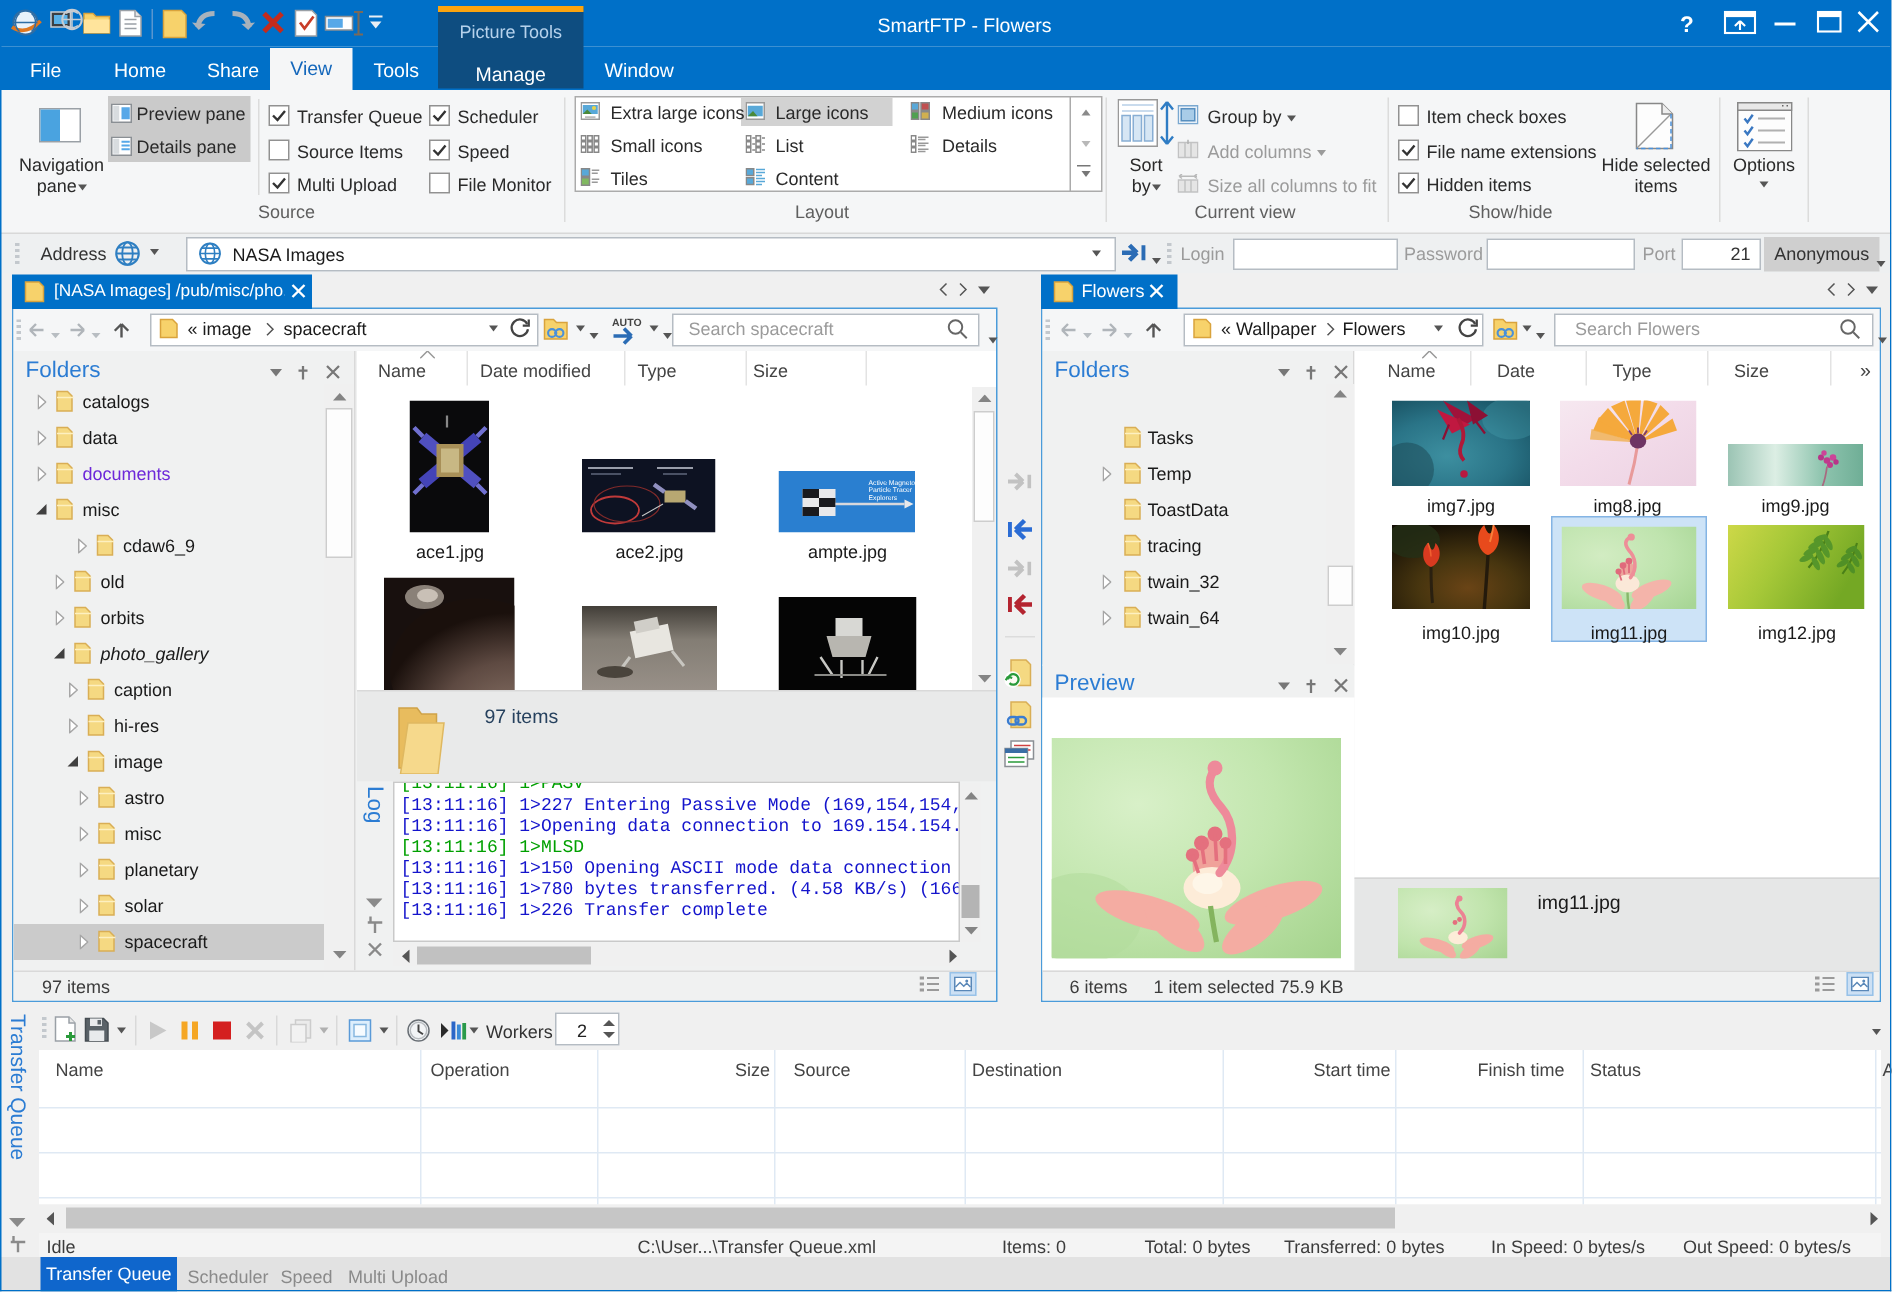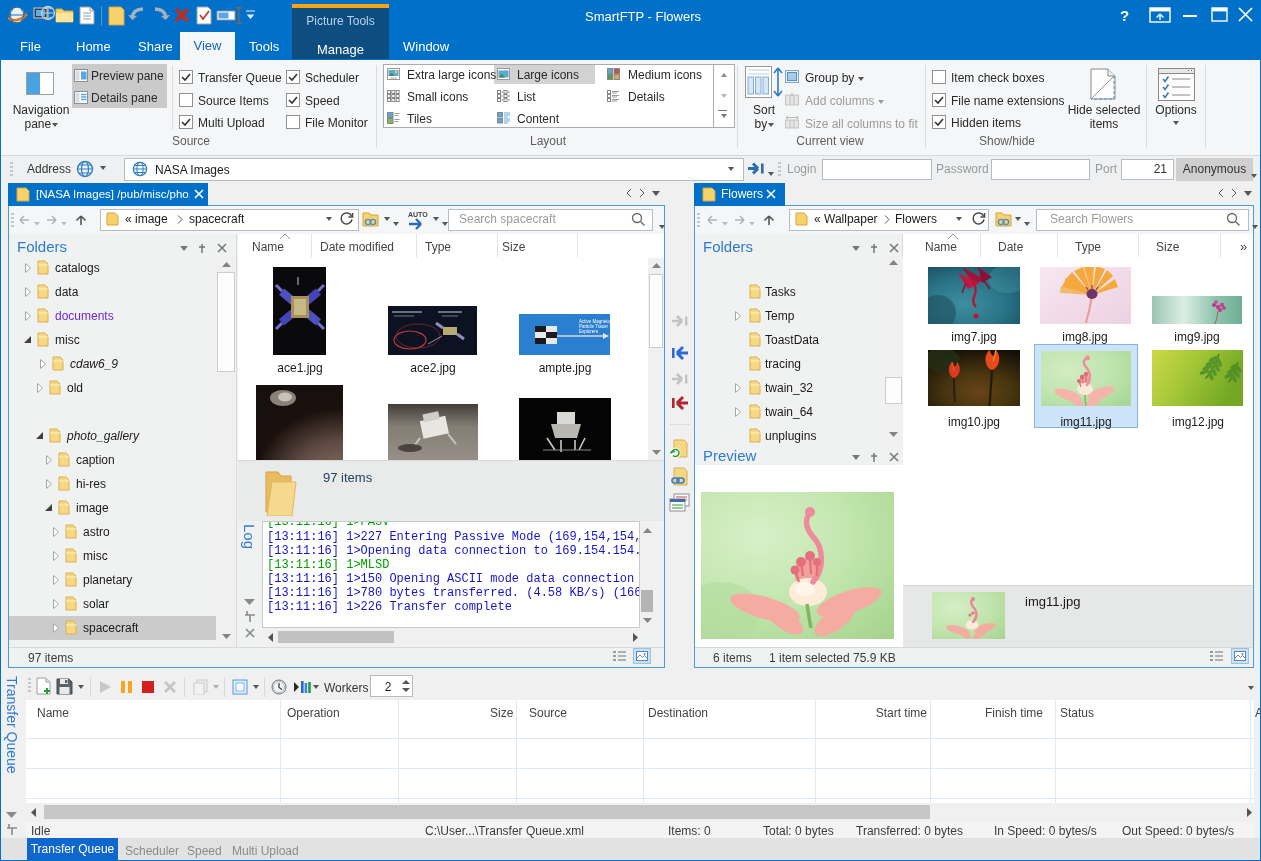--- a/index.html
+++ b/index.html
@@ -452,39 +452,49 @@
 <div class="ab" style="left:0;top:72px;width:207px;height:24px;">
       <svg class="ab" style="left:14px;top:7px" width="9" height="9">
         <path d="M8,1 V8 H1 z" fill="#404040"></path>
       </svg>
       <svg class="ab" style="left:28px;top:4px" width="13" height="15">
         <path d="M1,1 h7 l3,3 v10 h-10 z" fill="#f5d982" stroke="#d9ae55"></path>
         <path d="M1,5 h11" stroke="#fdf0c0"></path>
       </svg>
       <span class="ab" style="left:46px;top:5px;color:#1a1a1a">misc</span>
     </div>
-<div class="ab" style="left:3px;top:96px;width:207px;height:24px;font-style:italic;">
+<div class="ab" style="left:15px;top:96px;width:207px;height:24px;">
       <svg class="ab" style="left:28px;top:7px" width="6" height="10">
         <path d="M0.5,0.5 L5.5,5 L0.5,9.5 z" fill="#fff" stroke="#a6a6a6"></path>
       </svg>
       <svg class="ab" style="left:40px;top:4px" width="13" height="15">
         <path d="M1,1 h7 l3,3 v10 h-10 z" fill="#f5d982" stroke="#d9ae55"></path>
         <path d="M1,5 h11" stroke="#fdf0c0"></path>
       </svg>
       <span class="ab" style="left:58px;top:5px;color:#1a1a1a">cdaw6_9</span>
     </div>
 <div class="ab" style="left:0;top:120px;width:207px;height:24px;">
       <svg class="ab" style="left:28px;top:7px" width="6" height="10">
         <path d="M0.5,0.5 L5.5,5 L0.5,9.5 z" fill="#fff" stroke="#a6a6a6"></path>
       </svg>
       <svg class="ab" style="left:40px;top:4px" width="13" height="15">
         <path d="M1,1 h7 l3,3 v10 h-10 z" fill="#f5d982" stroke="#d9ae55"></path>
         <path d="M1,5 h11" stroke="#fdf0c0"></path>
       </svg>
       <span class="ab" style="left:58px;top:5px;color:#1a1a1a">old</span>
+    </div>
+<div class="ab" style="left:0;top:144px;width:207px;height:24px;">
+      <svg class="ab" style="left:28px;top:7px" width="6" height="10">
+        <path d="M0.5,0.5 L5.5,5 L0.5,9.5 z" fill="#fff" stroke="#a6a6a6"></path>
+      </svg>
+      <svg class="ab" style="left:40px;top:4px" width="13" height="15">
+        <path d="M1,1 h7 l3,3 v10 h-10 z" fill="#f5d982" stroke="#d9ae55"></path>
+        <path d="M1,5 h11" stroke="#fdf0c0"></path>
+      </svg>
+      <span class="ab" style="left:58px;top:5px;color:#1a1a1a">orbits</span>
     </div>
 <div class="ab" style="left:0;top:168px;width:207px;height:24px;font-style:italic;">
       <svg class="ab" style="left:26px;top:7px" width="9" height="9">
         <path d="M8,1 V8 H1 z" fill="#404040"></path>
       </svg>
       <svg class="ab" style="left:40px;top:4px" width="13" height="15">
         <path d="M1,1 h7 l3,3 v10 h-10 z" fill="#f5d982" stroke="#d9ae55"></path>
         <path d="M1,5 h11" stroke="#fdf0c0"></path>
       </svg>
       <span class="ab" style="left:58px;top:5px;color:#1a1a1a">photo_gallery</span>
@@ -882,27 +892,20 @@
     </div>
 <div class="ab" style="left:0;top:144px;width:189px;height:24px">
       <svg class="ab" style="left:40px;top:7px" width="6" height="10">
         <path d="M0.5,0.5 L5.5,5 L0.5,9.5 z" fill="#fff" stroke="#a6a6a6"></path>
       </svg>
       <svg class="ab" style="left:54px;top:4px" width="13" height="15">
         <path d="M1,1 h7 l3,3 v10 h-10 z" fill="#f5d982" stroke="#d9ae55"></path>
         <path d="M1,5 h11" stroke="#fdf0c0"></path>
       </svg>
       <span class="ab" style="left:70px;top:5px;color:#1a1a1a">twain_64</span>
-    </div>
-<div class="ab" style="left:0;top:168px;width:189px;height:24px">
-      <svg class="ab" style="left:54px;top:4px" width="13" height="15">
-        <path d="M1,1 h7 l3,3 v10 h-10 z" fill="#f5d982" stroke="#d9ae55"></path>
-        <path d="M1,5 h11" stroke="#fdf0c0"></path>
-      </svg>
-      <span class="ab" style="left:70px;top:5px;color:#1a1a1a">unplugins</span>
     </div>
   </div>
 <div class="sb" style="left:884px;top:256px;width:19px;height:187px"></div>
 <svg class="ab" style="left:889px;top:260px" width="9" height="6">
     <path d="M0,5 l4.5,-5 4.5,5 z" fill="#848484"></path>
   </svg>
 <div class="sbt" style="left:885px;top:377px;width:17px;height:27px"></div>
 <svg class="ab" style="left:889px;top:432px" width="9" height="6">
     <path d="M0,0 l4.5,5 4.5,-5 z" fill="#848484"></path>
   </svg>

